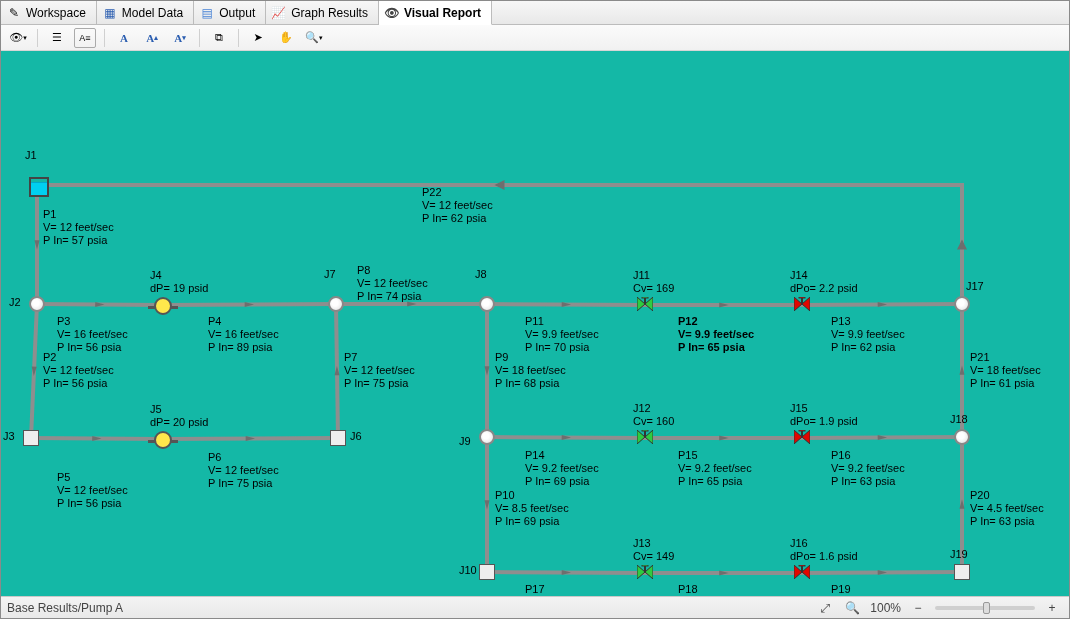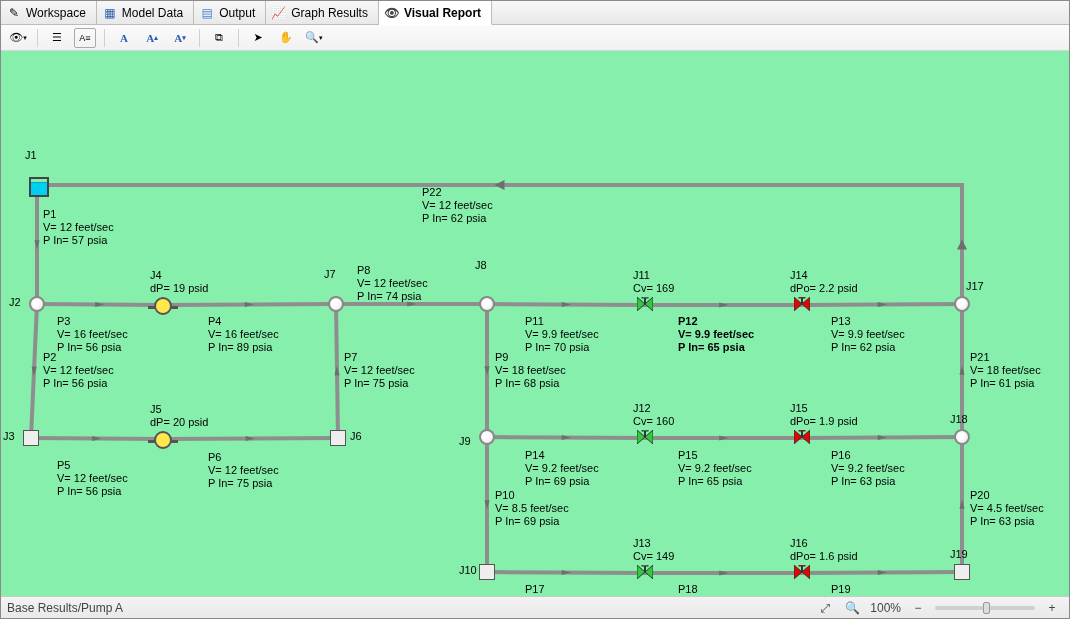--- a/index.html
+++ b/index.html
@@ -5,21 +5,21 @@
   * { box-sizing: border-box; margin: 0; padding: 0; }
   body { font-family: "Segoe UI", Tahoma, Arial, sans-serif; font-size: 11px; background: #fff; color: #000; }
   .window { width: 1070px; height: 619px; border: 1px solid #8a8a8a; position: relative; background: #fdfdfd; }
   .tabs { display: flex; background: linear-gradient(#f7f7f7,#e8e8e8); border-bottom: 1px solid #bcbcbc; height: 24px; }
   .tab { display: flex; align-items: center; padding: 2px 10px 2px 6px; border-right: 1px solid #bcbcbc; cursor: default; gap: 5px; font-size: 12px; }
   .tab.active { background: #fff; border-bottom: 1px solid #fff; margin-bottom: -1px; font-weight: 600; }
   .tab .ico { width: 14px; height: 14px; display: inline-flex; align-items: center; justify-content: center; }
   .toolbar { display: flex; align-items: center; gap: 6px; padding: 2px 6px; height: 26px; border-bottom: 1px solid #d6d6d6; background: linear-gradient(#fbfbfb,#f1f1f1); }
   .tbtn { width: 22px; height: 20px; border: 1px solid transparent; display: inline-flex; align-items: center; justify-content: center; border-radius: 2px; cursor: default; }
   .sep { width: 1px; height: 18px; background: #d0d0d0; margin: 0 2px; }
-  .canvas { position: relative; width: 100%; height: calc(100% - 24px - 26px - 22px); overflow: hidden; background: #86efac; }
+  .canvas { position: relative; width: 100%; height: calc(100% - 24px - 26px - 22px); overflow: hidden; background: #14b8a6; }
   .status { display: flex; justify-content: space-between; align-items: center; height: 22px; border-top: 1px solid #c9c9c9; background: linear-gradient(#f3f3f3,#e9e9e9); padding: 0 6px; font-size: 12px; color: #444; }
   .zoom { display: flex; align-items: center; gap: 6px; }
   .slider { position: relative; width: 100px; height: 4px; background: #cfcfcf; border-radius: 2px; }
   .thumb { position: absolute; top: -4px; left: 48px; width: 7px; height: 12px; background: #ddd; border: 1px solid #999; border-radius: 2px; }
 
   
   .diag { position: absolute; left: 0; top: 0; width: 1068px; height: 545px; }
   .lbl { position: absolute; font-size: 11px; line-height: 13px; white-space: pre; }
   .node { position: absolute; width: 16px; height: 16px; }
   .circ { width: 16px; height: 16px; border: 2px solid #888; border-radius: 50%; background: radial-gradient(circle at 5px 5px, #fff 30%, #ddd); }
@@ -212,21 +212,21 @@
     <div id="labels-layer" class="diag">
         <div class="lbl" style="left: 24px; top: 98px;">J1</div>
         <div class="lbl" style="left: 8px; top: 245px;">J2</div>
         <div class="lbl" style="left: 2px; top: 379px;">J3</div>
         <div class="lbl" style="left: 149px; top: 218px;">J4
 dP= 19 psid</div>
         <div class="lbl" style="left: 149px; top: 352px;">J5
 dP= 20 psid</div>
         <div class="lbl" style="left: 349px; top: 379px;">J6</div>
         <div class="lbl" style="left: 323px; top: 217px;">J7</div>
-        <div class="lbl" style="left: 474px; top: 208px; text-align: right;">J8</div>
+        <div class="lbl" style="left: 474px; top: 217px; text-align: right;">J8</div>
         <div class="lbl" style="left: 458px; top: 384px;">J9</div>
         <div class="lbl" style="left: 458px; top: 513px;">J10</div>
         <div class="lbl" style="left: 632px; top: 218px;">J11
 Cv= 169</div>
         <div class="lbl" style="left: 632px; top: 351px;">J12
 Cv= 160</div>
         <div class="lbl" style="left: 632px; top: 486px;">J13
 Cv= 149</div>
         <div class="lbl" style="left: 789px; top: 218px;">J14
 dPo= 2.2 psid</div>
@@ -242,21 +242,21 @@
 P In= 57 psia</div>
         <div class="lbl" style="left: 42px; top: 300px;">P2
 V= 12 feet/sec
 P In= 56 psia</div>
         <div class="lbl" style="left: 56px; top: 264px;">P3
 V= 16 feet/sec
 P In= 56 psia</div>
         <div class="lbl" style="left: 207px; top: 264px;">P4
 V= 16 feet/sec
 P In= 89 psia</div>
-        <div class="lbl" style="left: 56px; top: 408px;">P5
+        <div class="lbl" style="left: 56px; top: 420px;">P5
 V= 12 feet/sec
 P In= 56 psia</div>
         <div class="lbl" style="left: 207px; top: 400px;">P6
 V= 12 feet/sec
 P In= 75 psia</div>
         <div class="lbl" style="left: 343px; top: 300px;">P7
 V= 12 feet/sec
 P In= 75 psia</div>
         <div class="lbl" style="left: 356px; top: 213px;">P8
 V= 12 feet/sec

